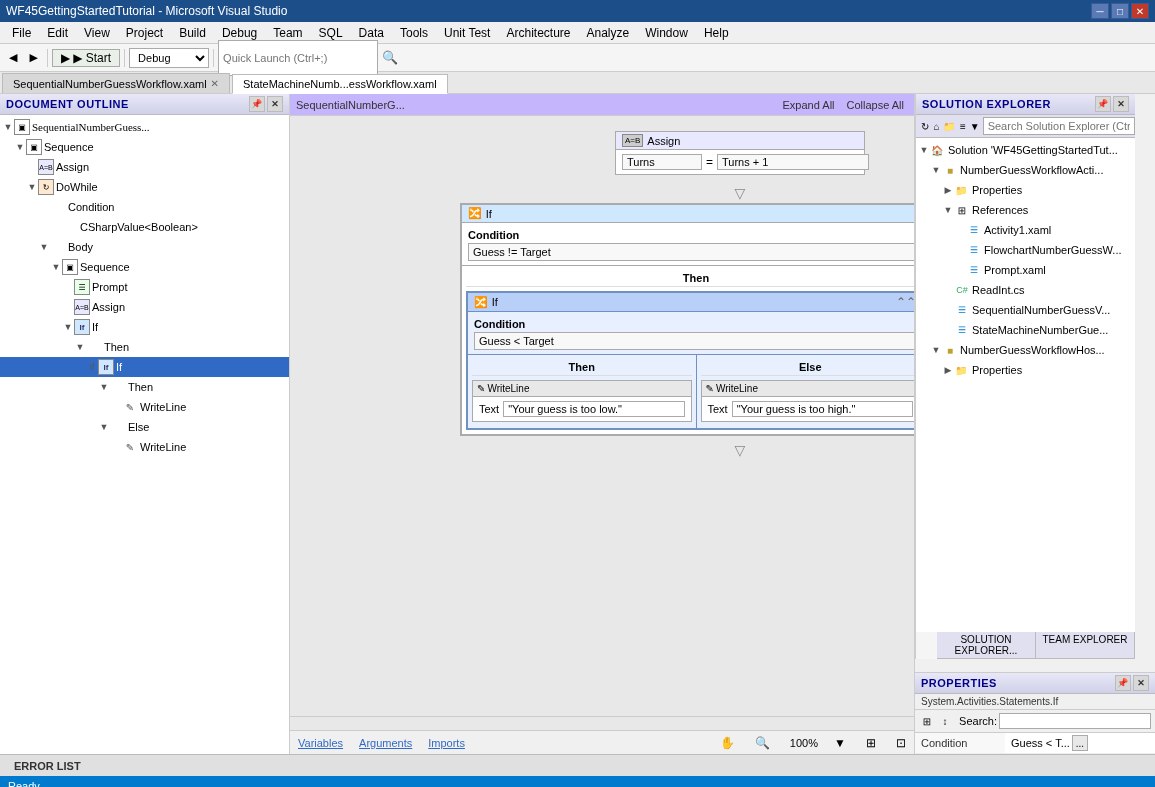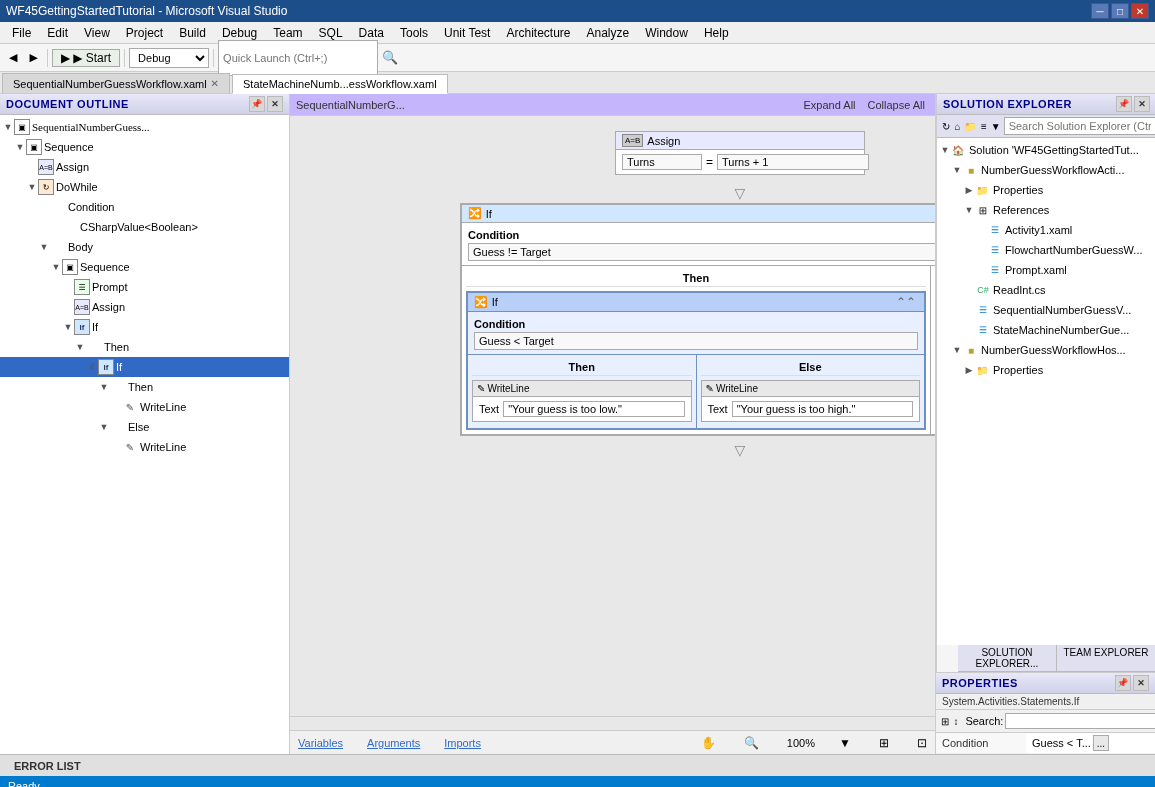--- a/index.html
+++ b/index.html
@@ -97,28 +97,28 @@
     .prop-table td:first-child { background: #f8f8f8; color: #333; width: 90px; }
     .prop-table td:last-child { background: #fff; }
     .prop-value-with-btn { display: flex; align-items: center; gap: 2px; }
     .prop-dots-btn { border: 1px solid #aaa; background: #e8e8e8; padding: 0 3px; font-size: 10px; cursor: pointer; height: 16px; }
 
     
     #bottom-tabs { background: #e0e0e0; border-top: 1px solid #bbb; height: 22px; display: flex; align-items: center; padding: 0 6px; }
     .bottom-tab { font-size: 11px; padding: 2px 8px; cursor: pointer; font-weight: bold; color: #333; }
 
     
-    .workflow-bottombar { background: #f0f0f0; border-top: 1px solid #ccc; height: 24px; display: flex; align-items: center; padding: 0 8px; gap: 24px; }
+    .workflow-bottombar { background: #f0f0f0; border-top: 1px solid #ccc; height: 24px; display: flex; align-items: center; padding: 0 8px; gap: 16px; }
     .wf-bb-item { font-size: 11px; cursor: pointer; color: #316ac5; text-decoration: underline; }
 
     
     #statusbar { background: #007acc; color: #fff; height: 20px; display: flex; align-items: center; padding: 0 8px; font-size: 11px; }
 
     
-    #right-panel { display: flex; flex-direction: column; width: 220px; border-left: 1px solid #ccc; }
+    #right-panel { display: flex; flex-direction: column; width: 241px; border-left: 1px solid #ccc; gap: 13px; }
 
     
     .canvas-scroll { overflow: auto; flex: 1; position: relative; }
     .canvas-scroll-inner { min-width: 900px; min-height: 600px; position: relative; }
 
     
     .horiz-scroll { height: 14px; background: #e8e8e8; border-top: 1px solid #ccc; }
     .chevron-btn { background: none; border: none; cursor: pointer; font-size: 12px; color: #666; padding: 0 2px; }
 
     .wf-if-inner-then-else { display: flex; border-top: 1px solid #7090c0; }

